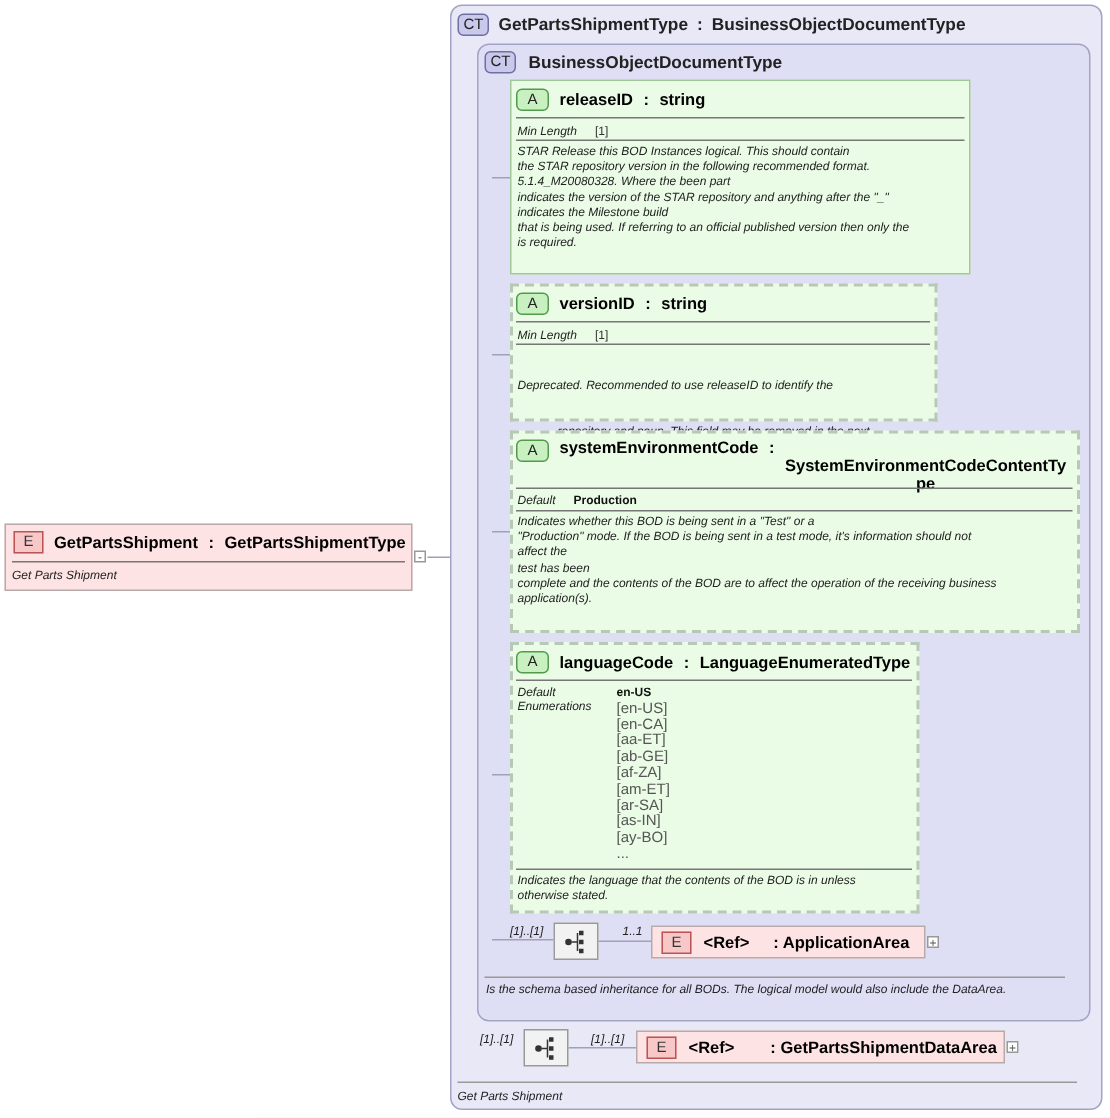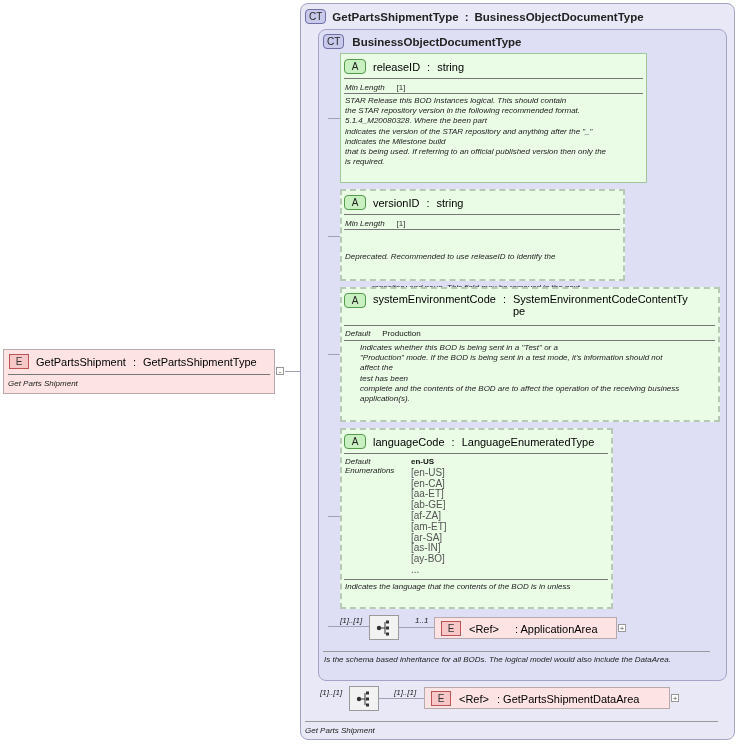--- a/index.html
+++ b/index.html
@@ -5,21 +5,21 @@
   html, body { margin:0; padding:0; background:#ffffff; }
   body { width:740px; height:745px; position:relative; overflow:hidden; font-family:"Liberation Sans", sans-serif; color:#000; }
   .abs { position:absolute; }
   .ct-outer { left:300px; top:3px; width:435px; height:737px; border:1px solid #a3a3c8; border-radius:8px; background:#e8e8f6; box-sizing:border-box; }
   .ct-inner { left:318px; top:29px; width:409px; height:652px; border:1px solid #a3a3c8; border-radius:8px; background:#dedef4; box-sizing:border-box; }
   .ct-badge { display:inline-block; border:1px solid #6f6fa4; border-radius:4px; background:#c9c9ec; font-size:10px; padding:0 3px; height:13px; line-height:13px; color:#222; }
   .ct-title { font-size:11.5px; font-weight:bold; color:#222; }
   .attr { background:#eafbe6; border:1px solid #a0c79a; box-sizing:border-box; }
   .attr.dashed { border:2px dashed #b8c8b6; }
   .attr-badge { display:inline-block; width:20px; height:13px; border:1px solid #519b4b; border-radius:4px; background:#c8f0c0; font-size:10px; text-align:center; line-height:13px; color:#222; }
-  .attr-title { font-size:11px; font-weight:normal; }
+  .attr-title { font-size:11px; font-weight:bold; }
   .sep { border-top:1px solid #777; }
   .meta { font-size:8px; font-style:italic; color:#222; }
   .meta-val { font-size:8px; color:#333; }
   .doc { font-size:8px; font-style:italic; color:#222; line-height:10.2px; }
   .elem { background:#fde3e3; border:1px solid #b8aaaa; box-sizing:border-box; }
   .elem-badge { display:inline-block; width:18px; height:13px; border:1px solid #b55; background:#f8c8c8; font-size:10px; text-align:center; line-height:13px; color:#333; }
   .plus { width:8px; height:8px; border:1px solid #999; background:#fff; font-size:8px; line-height:8px; text-align:center; color:#555; box-sizing:border-box; }
   .seq { border:1px solid #999; background:#f2f2f2; box-sizing:border-box; }
   .card { font-size:8px; font-style:italic; color:#222; }
   .line { background:#a0a0b8; }
@@ -112,32 +112,32 @@
     <div>Indicates the version of the given BOD defintion.</div>
   </div>
 </div>
 
 <div class="abs line" style="left:328px;top:354px;width:14px;height:1px;"></div>
 <div class="abs attr dashed" style="left:340px;top:287px;width:380px;height:135px;">
   <div style="position:absolute;left:2px;top:4px;display:flex;align-items:flex-start;gap:7px;">
     <span class="attr-badge">A</span>
     <span class="attr-title">systemEnvironmentCode</span>
     <span class="attr-title">:</span>
-    <span class="attr-title" style="text-align:left;">
+    <span class="attr-title" style="text-align:center;margin-top:12px;">
       <div>SystemEnvironmentCodeContentTy</div>
       <div>pe</div>
     </span>
   </div>
   <div class="sep" style="position:absolute;left:2px;right:3px;top:36px;"></div>
   <div style="position:absolute;left:3px;top:40px;display:flex;gap:12px;">
     <span class="meta">Default</span>
-    <span class="meta-val" style="font-weight:normal;color:#111;">Production</span>
+    <span class="meta-val" style="font-weight:bold;color:#111;">Production</span>
   </div>
   <div class="sep" style="position:absolute;left:2px;right:3px;top:51px;"></div>
-  <div class="doc" style="position:absolute;left:18px;top:54px;font-style:italic;">
+  <div class="doc" style="position:absolute;left:3px;top:54px;font-style:italic;">
     <div>Indicates whether this BOD is being sent in a "Test" or a</div>
     <div>"Production" mode. If the BOD is being sent in a test mode, it's information should not</div>
     <div>affect the</div>
     <div>test has been</div>
     <div>complete and the contents of the BOD are to affect the operation of the receiving business</div>
     <div>application(s).</div>
   </div>
 </div>
 
 <div class="abs line" style="left:328px;top:516px;width:14px;height:1px;"></div>
@@ -164,20 +164,21 @@
       <div>[am-ET]</div>
       <div>[ar-SA]</div>
       <div>[as-IN]</div>
       <div>[ay-BO]</div>
       <div>...</div>
     </div>
   </div>
   <div class="sep" style="position:absolute;left:2px;right:3px;top:149px;"></div>
   <div class="doc" style="position:absolute;left:3px;top:152px;">
     <div>Indicates the language that the contents of the BOD is in unless</div>
+    <div>otherwise stated.</div>
   </div>
 </div>
 
 <div class="abs line" style="left:328px;top:626px;width:42px;height:1px;"></div>
 <div class="abs card" style="left:340px;top:616px;">[1]..[1]</div>
 <div class="abs seq" style="left:369px;top:615px;width:30px;height:25px;">
   <svg width="28" height="23">
     <circle cx="9" cy="12" r="2.2" fill="#333"></circle>
     <line x1="11" y1="12" x2="15" y2="12" stroke="#333" stroke-width="1"></line>
     <line x1="15" y1="6" x2="15" y2="18" stroke="#333" stroke-width="1"></line>
@@ -207,16 +208,16 @@
     <rect x="16" y="10.5" width="3" height="3" fill="#333"></rect>
     <rect x="16" y="16.5" width="3" height="3" fill="#333"></rect>
   </svg>
 </div>
 <div class="abs line" style="left:379px;top:698px;width:45px;height:1px;"></div>
 <div class="abs card" style="left:394px;top:688px;">[1]..[1]</div>
 <div class="abs elem" style="left:424px;top:687px;width:246px;height:22px;">
   <div style="position:absolute;left:6px;top:3px;display:flex;align-items:center;gap:8px;">
     <span class="elem-badge">E</span>
     <span class="attr-title">&lt;Ref&gt;</span>
-    <span class="attr-title" style="margin-left:0;">: GetPartsShipmentDataArea</span>
+    <span class="attr-title" style="margin-left:16px;">: GetPartsShipmentDataArea</span>
   </div>
 </div>
 <div class="abs plus" style="left:671px;top:694px;">+</div>
 
 </body></html>

